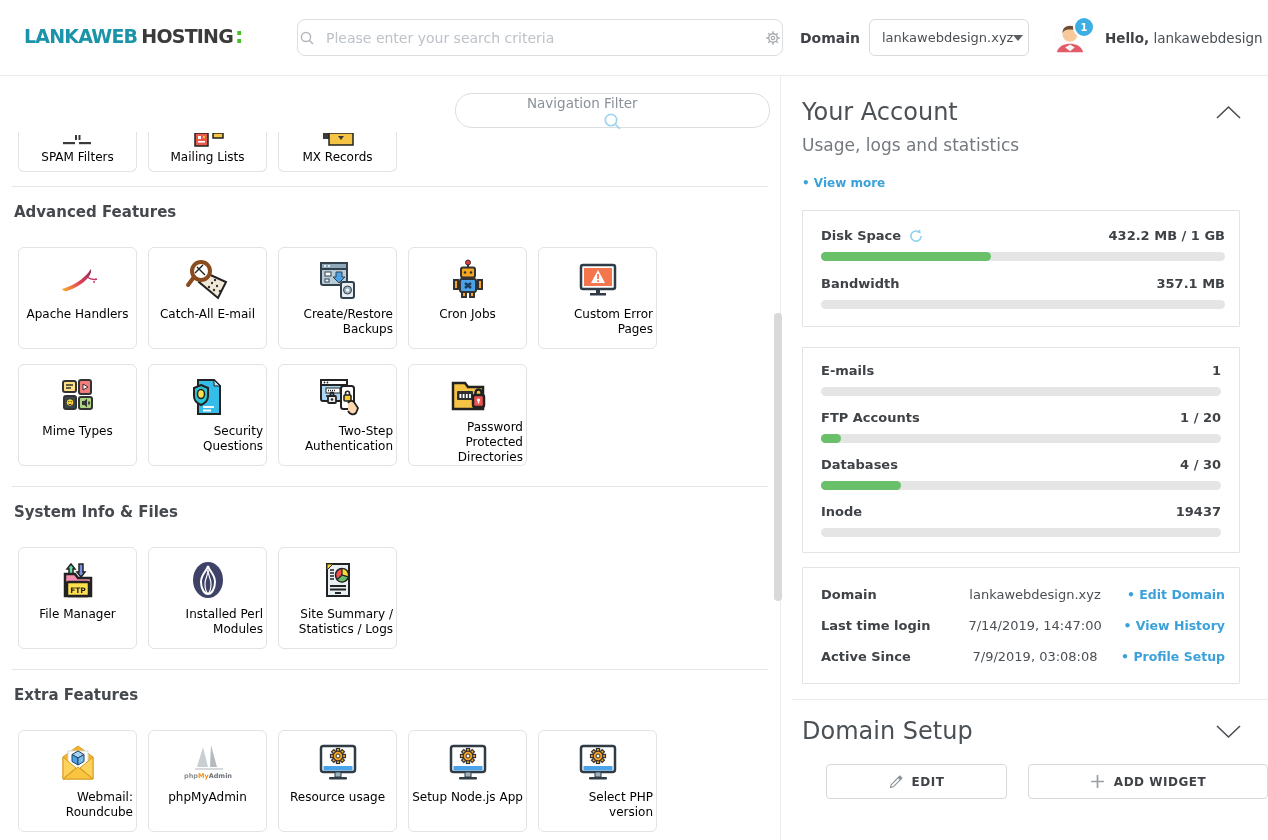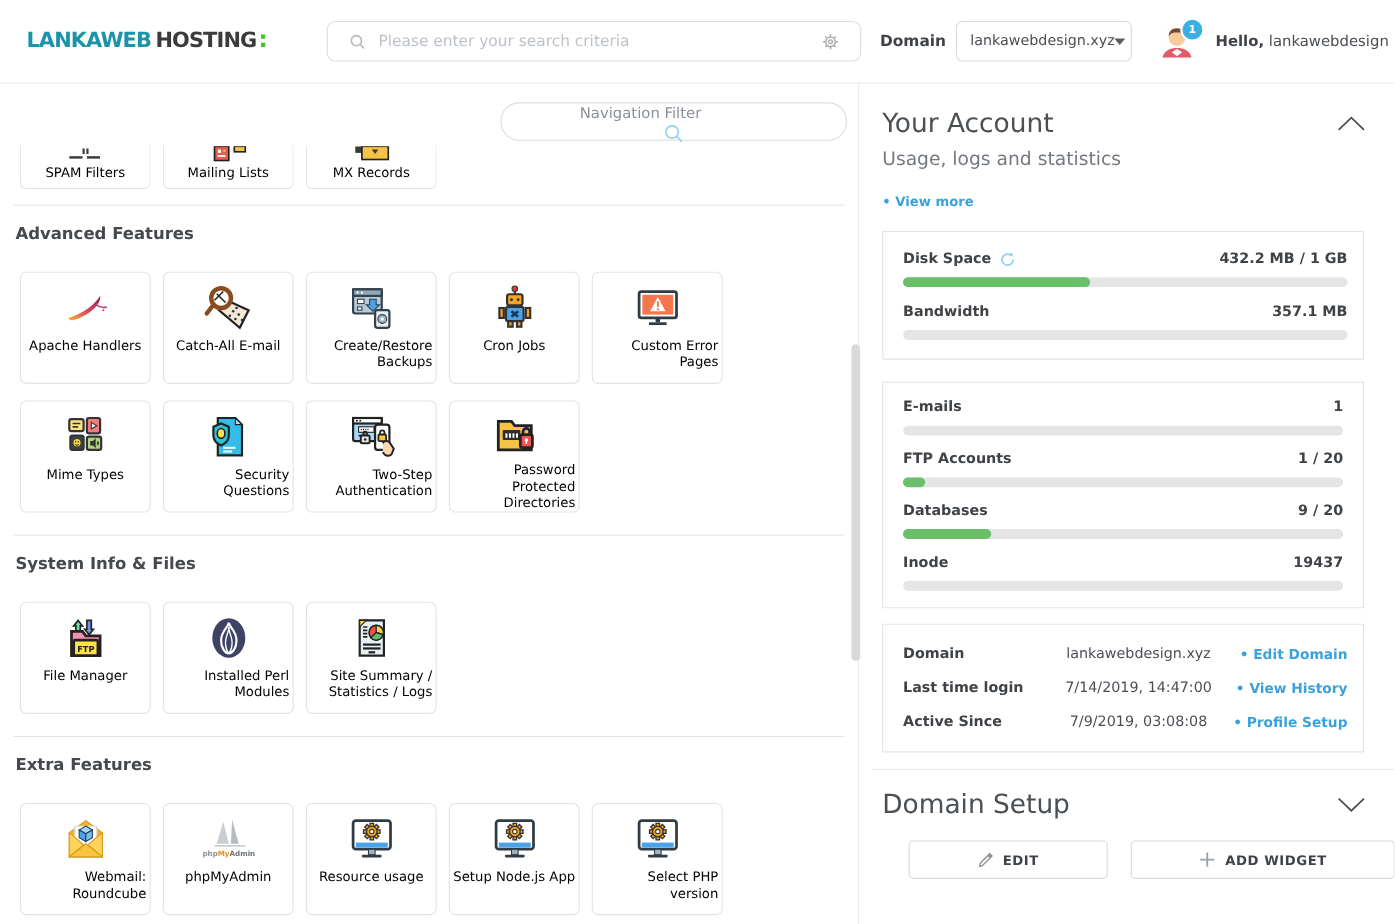--- a/index.html
+++ b/index.html
@@ -6,21 +6,21 @@
   html,body{margin:0;padding:0;background:#fff;}
   #page{position:relative;width:1268px;height:840px;background:#fff;overflow:hidden;
         font-family:"DejaVu Sans","Liberation Sans",sans-serif;color:#3f4347;}
   
   header{position:absolute;top:0;left:0;width:1268px;height:75px;background:#fff;border-bottom:1px solid #e9eaeb;}
   .logo{position:absolute;left:24px;top:24px;font-size:19px;font-weight:bold;letter-spacing:-0.8px;white-space:nowrap;}
   .logo .p1{color:#1b94a9;}
   .logo .p2{color:#3b3b3b;margin-left:4px;}
   .logo .colon{color:#44c122;margin-left:2px;font-size:21px;}
   .search-box{position:absolute;left:297px;top:19px;width:486px;height:37px;border:1px solid #dcdddf;border-radius:8px;
-              box-sizing:border-box;display:flex;align-items:center;padding:0 19px;background:#fff;}
+              box-sizing:border-box;display:flex;align-items:center;padding:0 1px;background:#fff;}
   .search-box input{flex:1;border:none;outline:none;font-size:14px;color:#555;margin-left:9px;background:transparent;
                     font-family:"DejaVu Sans","Liberation Sans",sans-serif;}
   .search-box input::placeholder{color:#bcc2c8;}
   .gear-btn{margin-left:8px;display:flex;cursor:pointer;}
   .domain-label{position:absolute;left:800px;top:30px;font-weight:bold;font-size:14px;color:#3f4347;}
   .domain-select{position:absolute;left:869px;top:19px;width:160px;height:37px;border:1px solid #d9dadc;border-radius:6px;
                  box-sizing:border-box;display:flex;align-items:center;padding:0 12px;font-size:13px;color:#4a4f54;cursor:pointer;background:#fff;}
   .caret{width:0;height:0;border-left:5px solid transparent;border-right:5px solid transparent;border-top:6px solid #5a5f63;}
   .domain-select .caret{margin-left:auto;}
   .user-area{position:absolute;left:1053px;top:20px;display:flex;align-items:center;}
@@ -542,21 +542,21 @@
               <span class="u-label">FTP Accounts</span>
               <span class="u-value">1 / 20</span>
             </div>
             <div class="u-track">
               <div class="u-fill" style="width: 5%;"></div>
             </div>
           </div>
           <div class="u-row">
             <div class="u-head">
               <span class="u-label">Databases</span>
-              <span class="u-value">9 / 20</span>
+              <span class="u-value">4 / 30</span>
             </div>
             <div class="u-track">
               <div class="u-fill" style="width: 20%;"></div>
             </div>
           </div>
           <div class="u-row">
             <div class="u-head">
               <span class="u-label">Inode</span>
               <span class="u-value">19437</span>
             </div>

